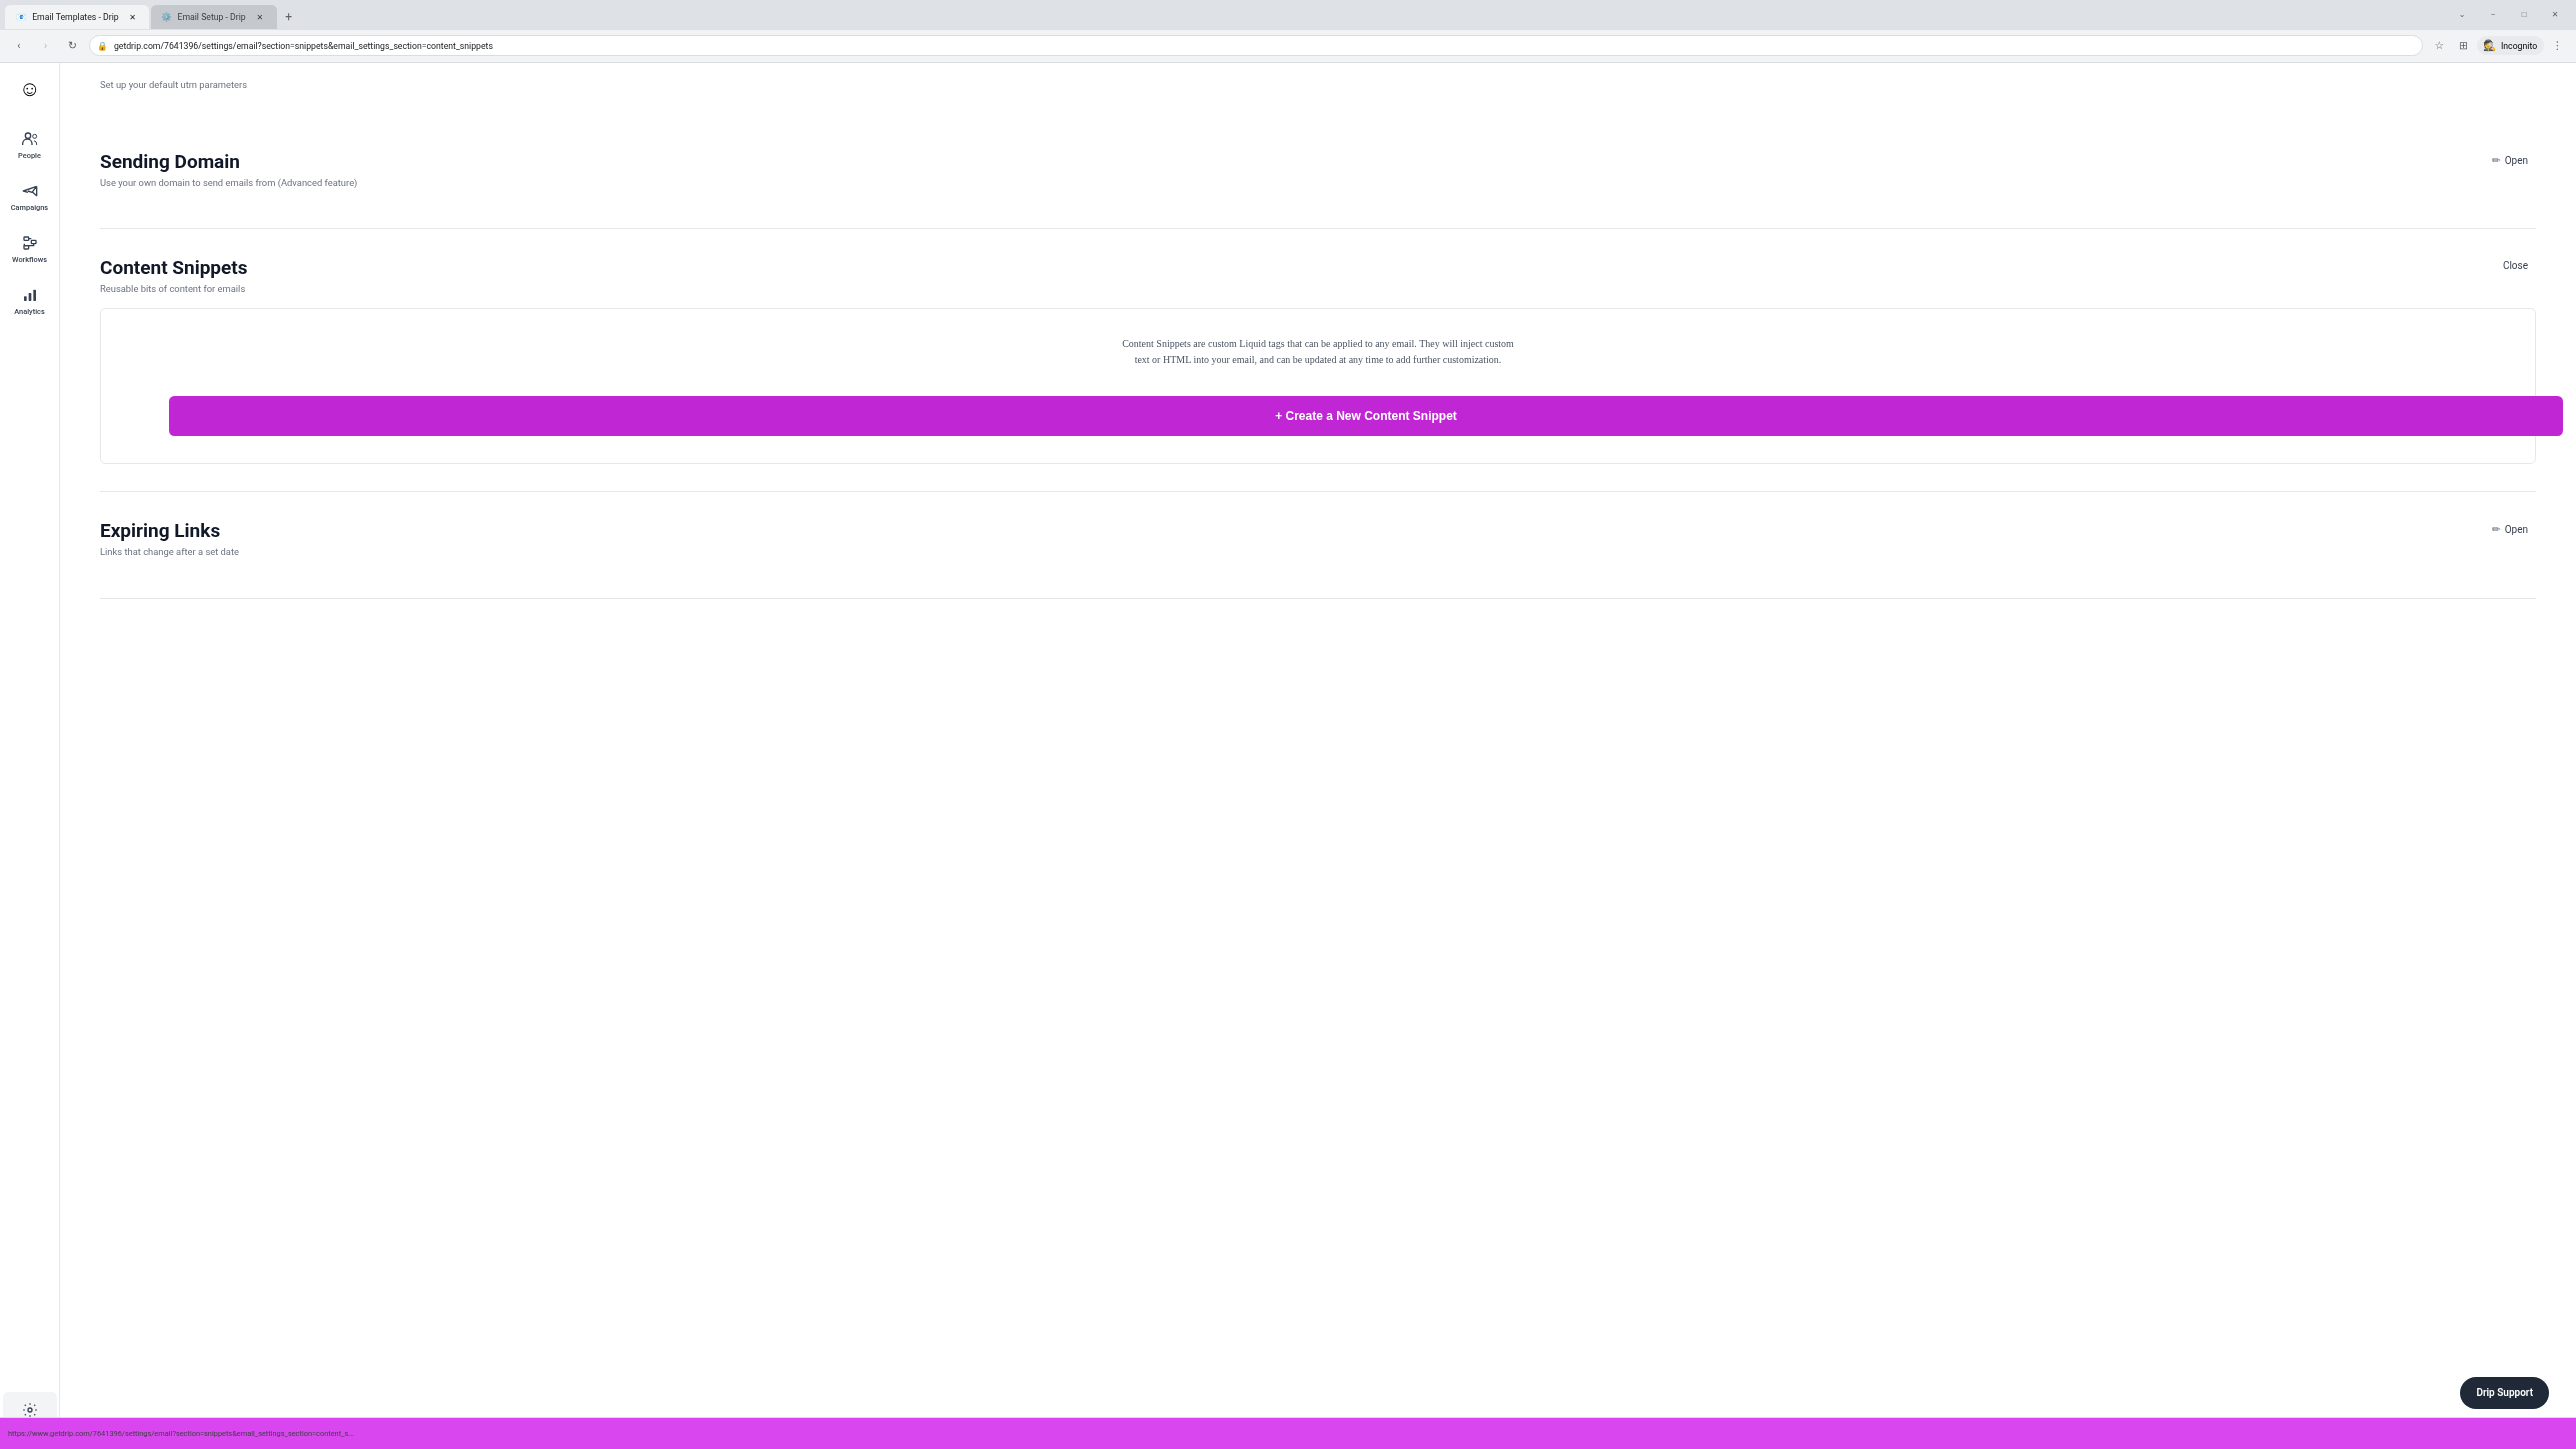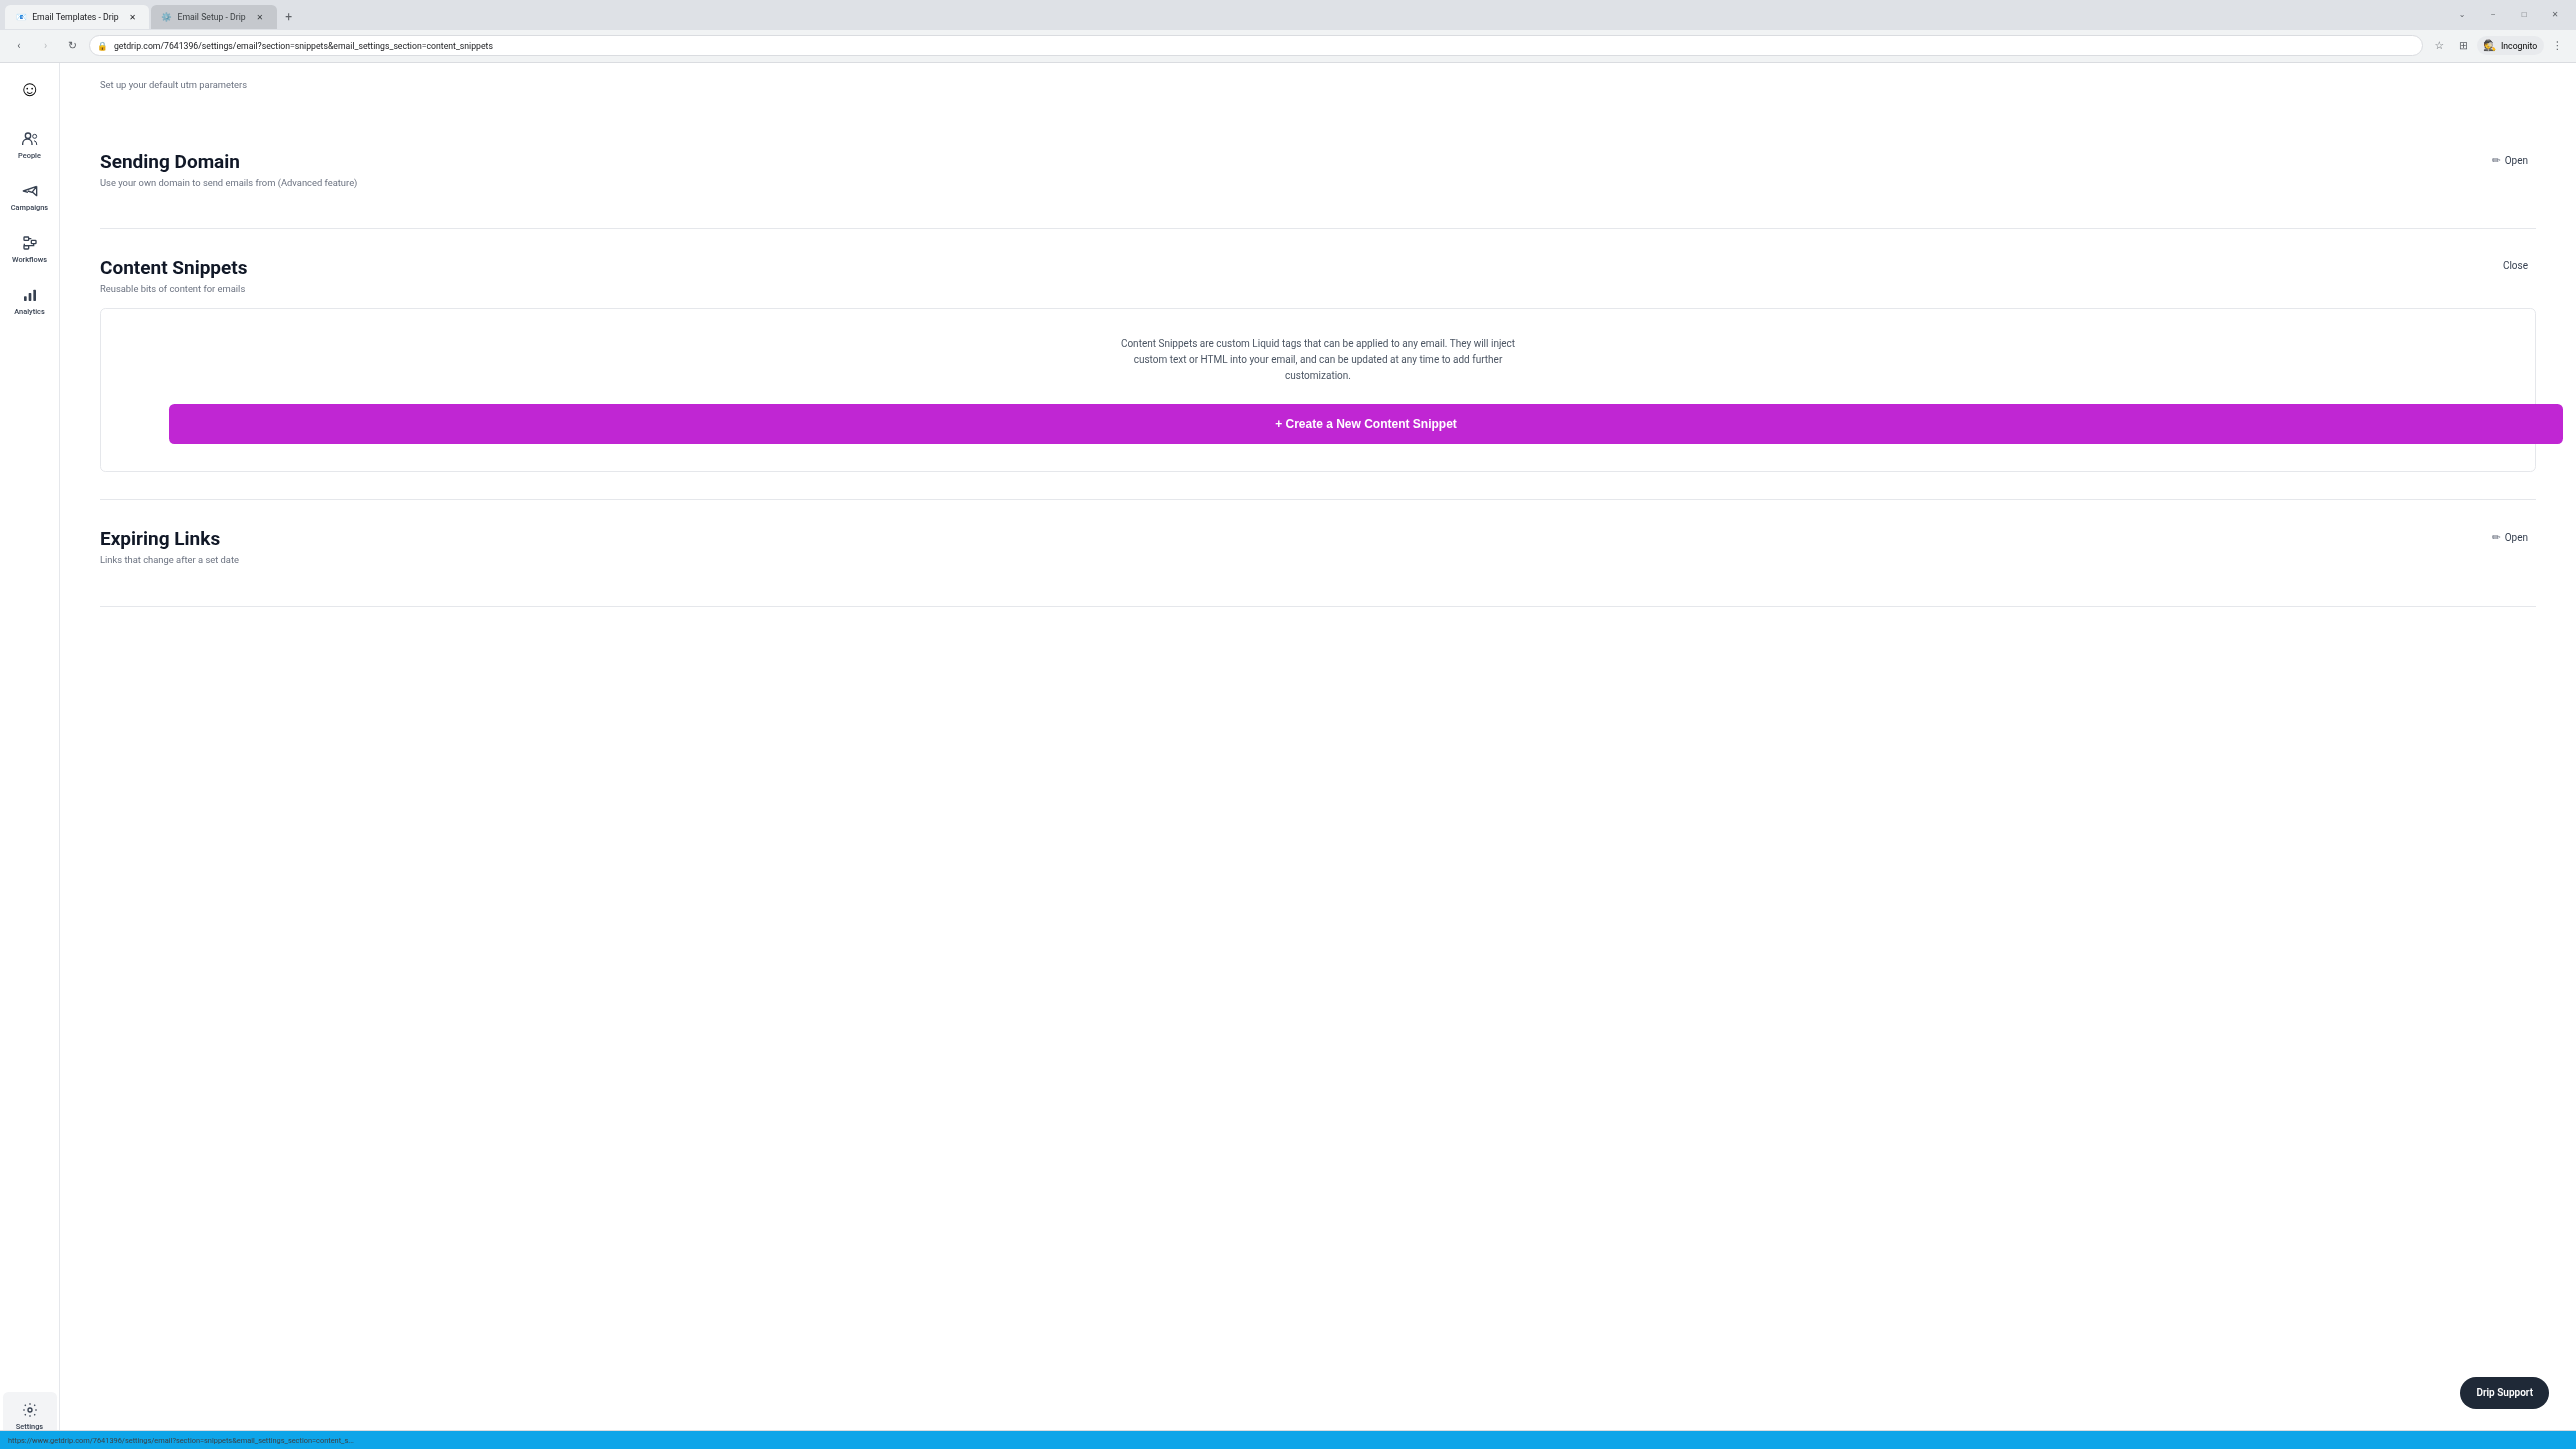--- a/index.html
+++ b/index.html
@@ -263,21 +263,22 @@
       font-size: 17.4px;
       font-weight: 700;
       color: #111827;
       margin-bottom: 13.4px;
     }
     .snippet-box-desc {
       font-size: 10px;
       color: #4b5563;
       line-height: 1.6;
       max-width: 402px;
-      margin: 0 auto 20px;
+      margin: 0 auto 28px;
+      font-family: Liberation Serif, serif;
     }
     .create-snippet-btn {
       display: flex;
       align-items: center;
       justify-content: center;
       gap: 6.7px;
       width: 100%;
       padding: 13.4px;
       background: #c026d3;
       border: none;
@@ -304,22 +305,22 @@
       cursor: pointer;
       z-index: 1000;
     }
 
     
     .status-bar {
       position: fixed;
       bottom: 0;
       left: 0;
       right: 0;
-      height: 19px;
-      background: #0ea5e9;
+      height: 32px;
+      background: #d946ef;
       padding: 0 8px;
       display: flex;
       align-items: center;
       font-size: 7.4px;
       color: #3c4043;
       border-top: 0.7px solid #dadce0;
     }
 
     
     .drip-logo {

